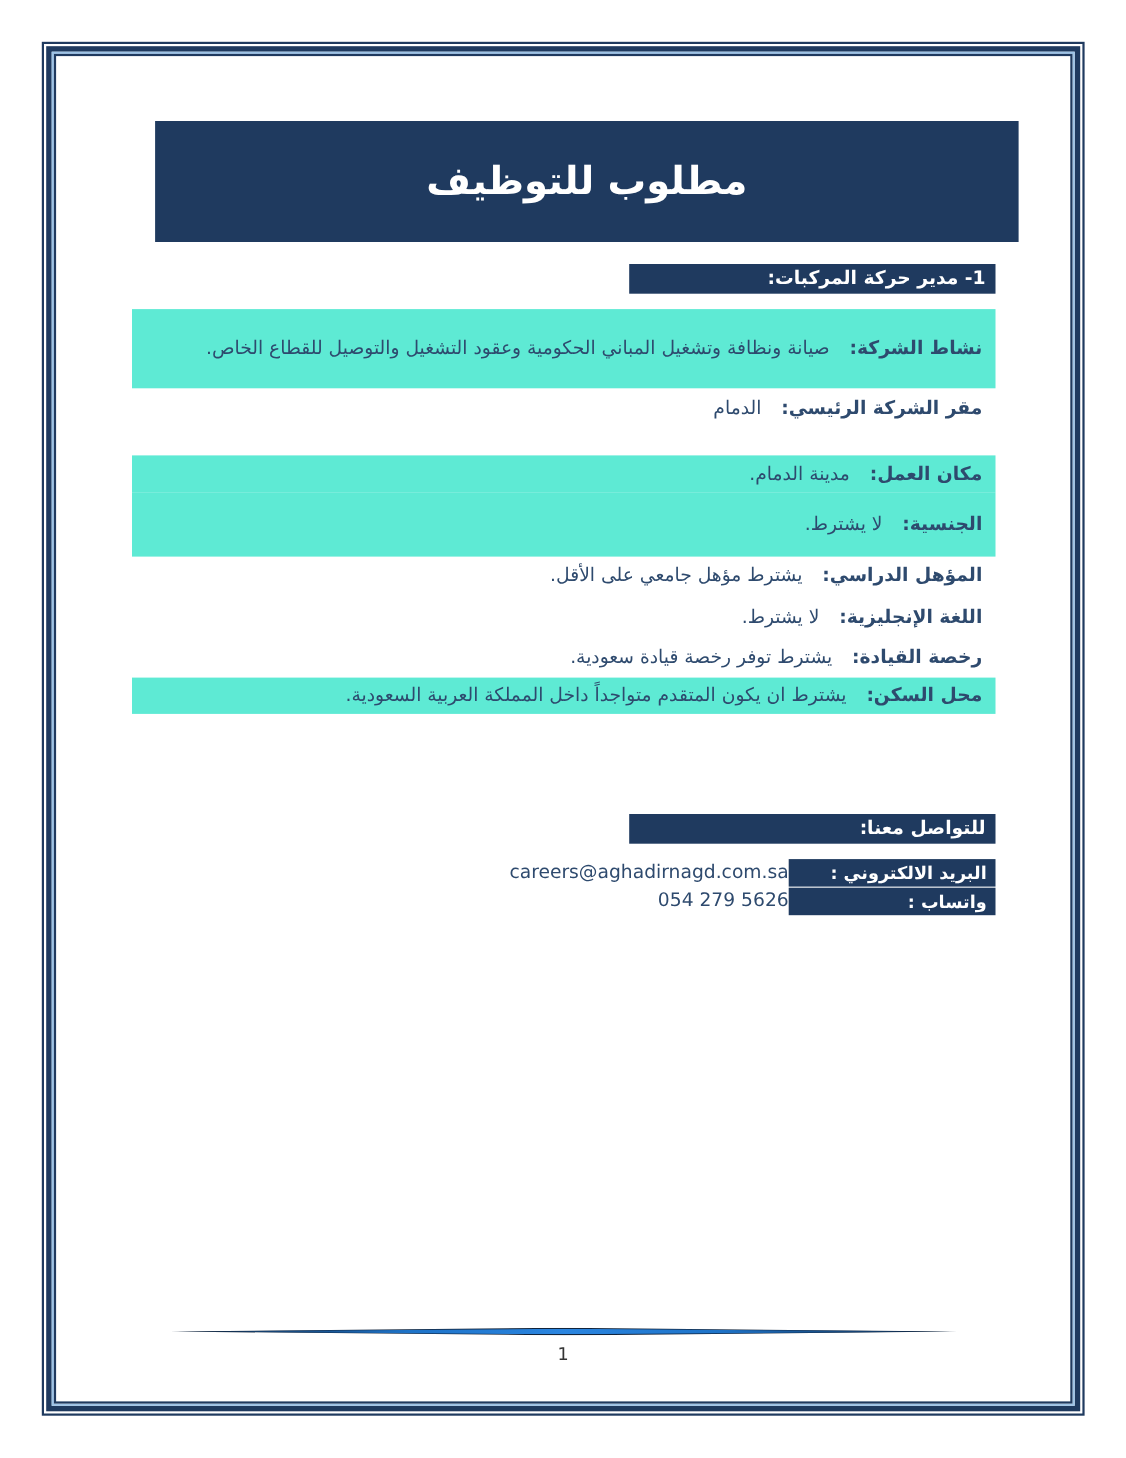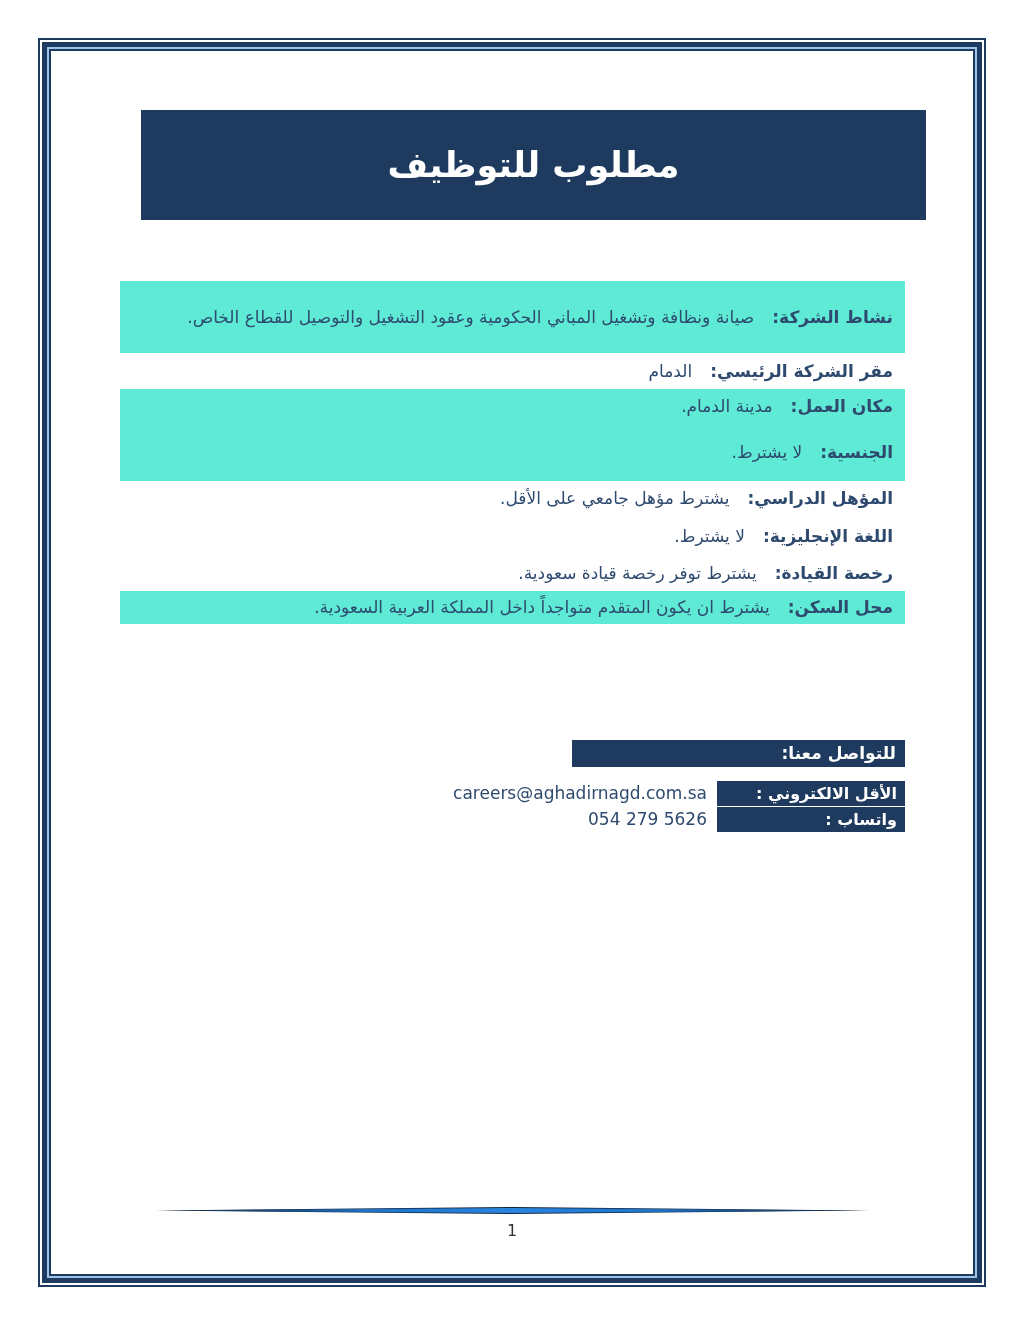--- a/index.html
+++ b/index.html
@@ -61,21 +61,21 @@
     font-size:17px;
     line-height:29px;
     text-align:right;
     padding-right:193px;      
     text-indent:-193px;       
   }
   .row-label { font-weight:700; }
   .gap { display:inline-block; width:18px; }
   .row:nth-child(1)  { min-height:72px; }
   .row:nth-child(2)  { min-height:36px; }
-  .row:nth-child(3)  { min-height:34px; }
+  .row:nth-child(3)  { min-height:34px;margin-top:25px; }
   .row:nth-child(4)  { min-height:58px; }
   .row:nth-child(5)  { min-height:35px; }
   .row:nth-child(6)  { min-height:40px; }
   .row:nth-child(7)  { min-height:35px; }
   .row:nth-child(8)  { min-height:31px; }
   .row:nth-child(9)  { min-height:44px; }
   .row:nth-child(10) { min-height:35px;justify-content:center; }
 
   
   .contact-rows {
@@ -89,21 +89,20 @@
     font-size:16px; font-weight:700;
     line-height:25px; text-align:right;
     padding:0 8px;
     flex:none;
   }
   .contact-value {
     flex:1; height:25px;
     direction:ltr; text-align:right;
     color:#2e4a6e;
     font-size:17px; line-height:25px;
-    padding-right:10px;
   }
 
   
   .footer-divider {
     position:absolute; left:155px; top:1207px; width:715px; height:7px;
   }
   .lens-outline {
     position:absolute; inset:0;
     background:#10233b;
     clip-path:polygon(0 50%, 50% 0, 100% 50%, 50% 100%);
@@ -126,20 +125,21 @@
 
   <div class="frame frame-1"></div>
   <div class="frame frame-2"></div>
   <div class="frame frame-3"></div>
   <div class="frame frame-4"></div>
 
   <div class="title-box">
     <span>مطلوب للتوظيف</span>
   </div>
 
+  <div class="section-bar bar-job">1- مدير حركة المركبات:</div>
 
   <div class="info-table">
       <div class="row shaded">
         <p class="row-text"><span class="row-label">نشاط الشركة:</span><span class="gap"></span><span class="row-value">صيانة ونظافة وتشغيل المباني الحكومية وعقود التشغيل والتوصيل للقطاع الخاص.</span></p>
       </div>
       <div class="row">
         <p class="row-text"><span class="row-label">مقر الشركة الرئيسي:</span><span class="gap"></span><span class="row-value">الدمام</span></p>
       </div>
       <div class="row shaded">
         <p class="row-text"><span class="row-label">مكان العمل:</span><span class="gap"></span><span class="row-value">مدينة الدمام.</span></p>
@@ -158,21 +158,21 @@
       </div>
       <div class="row shaded">
         <p class="row-text"><span class="row-label">محل السكن:</span><span class="gap"></span><span class="row-value">يشترط ان يكون المتقدم متواجداً داخل المملكة العربية السعودية.</span></p>
       </div>
     </div>
 
   <div class="section-bar bar-contact">للتواصل معنا:</div>
 
   <div class="contact-rows">
       <div class="contact-row">
-        <div class="contact-label">الأقل الالكتروني :</div>
+        <div class="contact-label">البريد الالكتروني :</div>
         <div class="contact-value">careers@aghadirnagd.com.sa</div>
       </div>
       <div class="contact-row">
         <div class="contact-label">واتساب :</div>
         <div class="contact-value">054 279 5626</div>
       </div>
     </div>
 
   <div class="footer-divider">
     <div class="lens-outline"></div>

